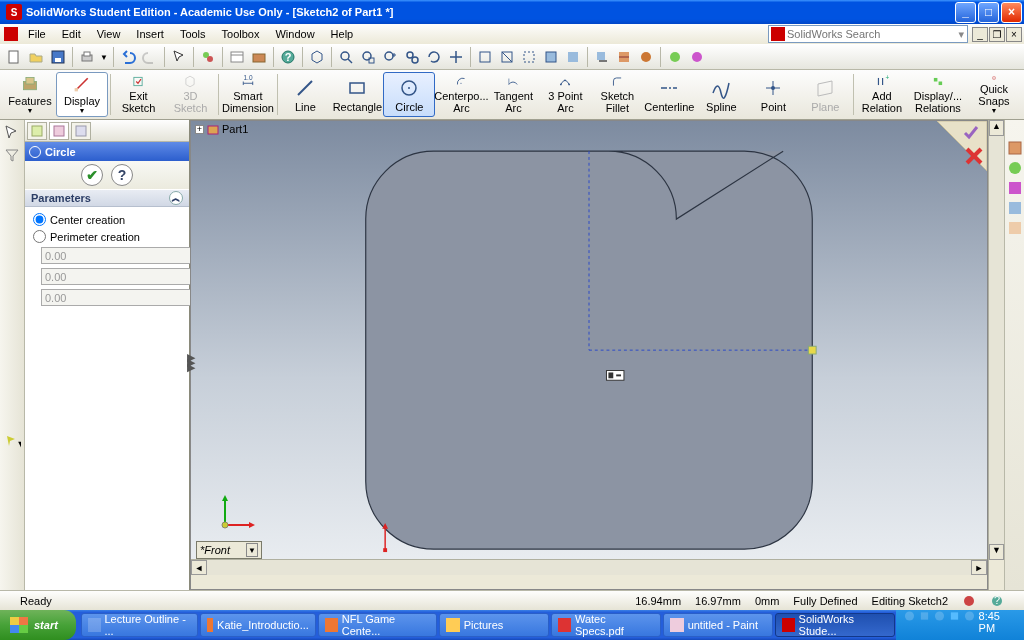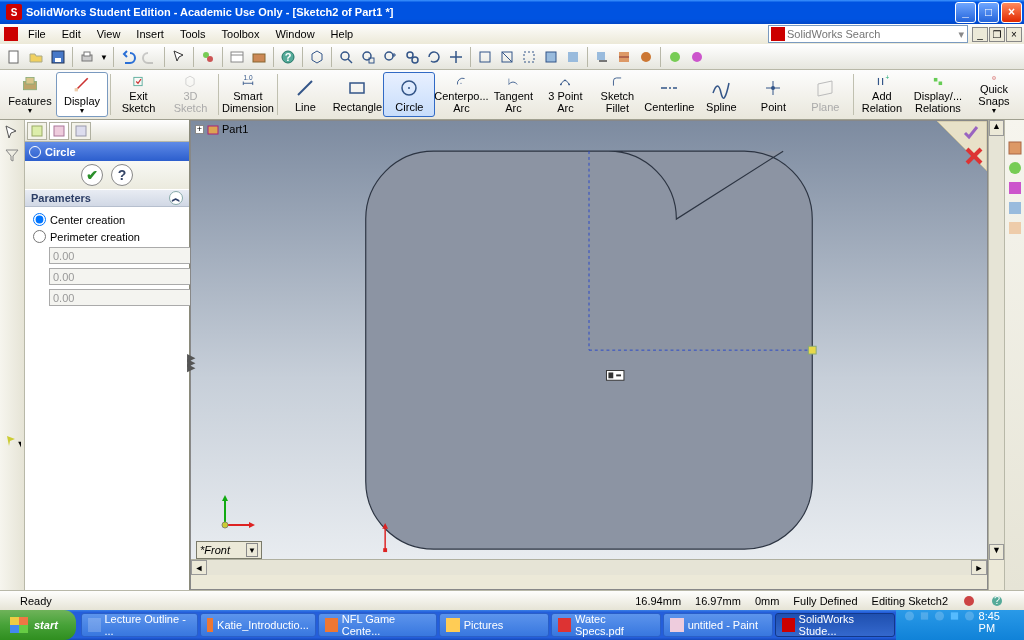--- a/index.html
+++ b/index.html
@@ -51,21 +51,21 @@
 .pm-header .circ-icon{ width:12px; height:12px; border:1.5px solid #fff; border-radius:50%; margin-right:4px; }
 .pm-okbar { height:28px; background:linear-gradient(to bottom,#f8f8f4,#ebeade); display:flex; align-items:center; justify-content:center; gap:8px; }
 .pm-okbar .ok-icon{ width:22px; height:22px; border-radius:50%; border:1px solid #888; display:flex; align-items:center; justify-content:center; background:#fff; font-size:14px; }
 .pm-okbar .ok-icon.ok{ color:#2a8f2a; font-weight:bold; }
 .pm-okbar .ok-icon.help{ color:#346; font-weight:bold; }
 .pm-section-hdr { height:18px; background:linear-gradient(to bottom,#e8ecf3,#d1d8e5); display:flex; align-items:center; padding:0 6px; font-weight:bold; color:#2c3e66; border-top:1px solid #fff; border-bottom:1px solid #b6bfce; }
 .pm-section-hdr .chev{ margin-left:auto; width:14px; height:14px; border:1px solid #8aa; border-radius:50%; font-size:9px; display:flex; align-items:center; justify-content:center; background:#fff; }
 .pm-body { padding:6px 8px; background:#fff; flex:0; }
 .pm-body label{ display:flex; align-items:center; gap:4px; margin-bottom:4px; }
 .pm-body input[type=radio]{ margin:0; }
-.param-row { display:flex; align-items:center; gap:16px; margin-top:4px; }
+.param-row { display:flex; align-items:center; gap:8px; margin-top:4px; }
 .param-row .p-icon{ width:16px; height:16px; }
 .param-row input{ flex:1; border:1px solid #aaa; background:#f4f4f0; color:#999; padding:1px 3px; height:17px; }
 .param-row .spin{ width:14px; height:17px; border:1px solid #aaa; background:#ece9d8; display:flex; flex-direction:column; font-size:6px;}
 .param-row .spin div{flex:1; text-align:center; line-height:6px;}
 
 
 .gfxwrap { flex:1; position:relative; background:linear-gradient(to bottom,#7d8ba0 0%,#c7cfd9 55%,#eef1f4 100%); border:1px solid #888; }
 .gfx-header{ position:absolute; top:1px; left:4px; display:flex; align-items:center; gap:2px; font-size:11px; }
 .gfx-header .plus{ width:9px; height:9px; border:1px solid #888; background:#fff; font-size:9px; line-height:7px; text-align:center; }
 .splitter{ position:absolute; left:-4px; top:230px; display:flex; flex-direction:column; font-size:8px; color:#555;}

